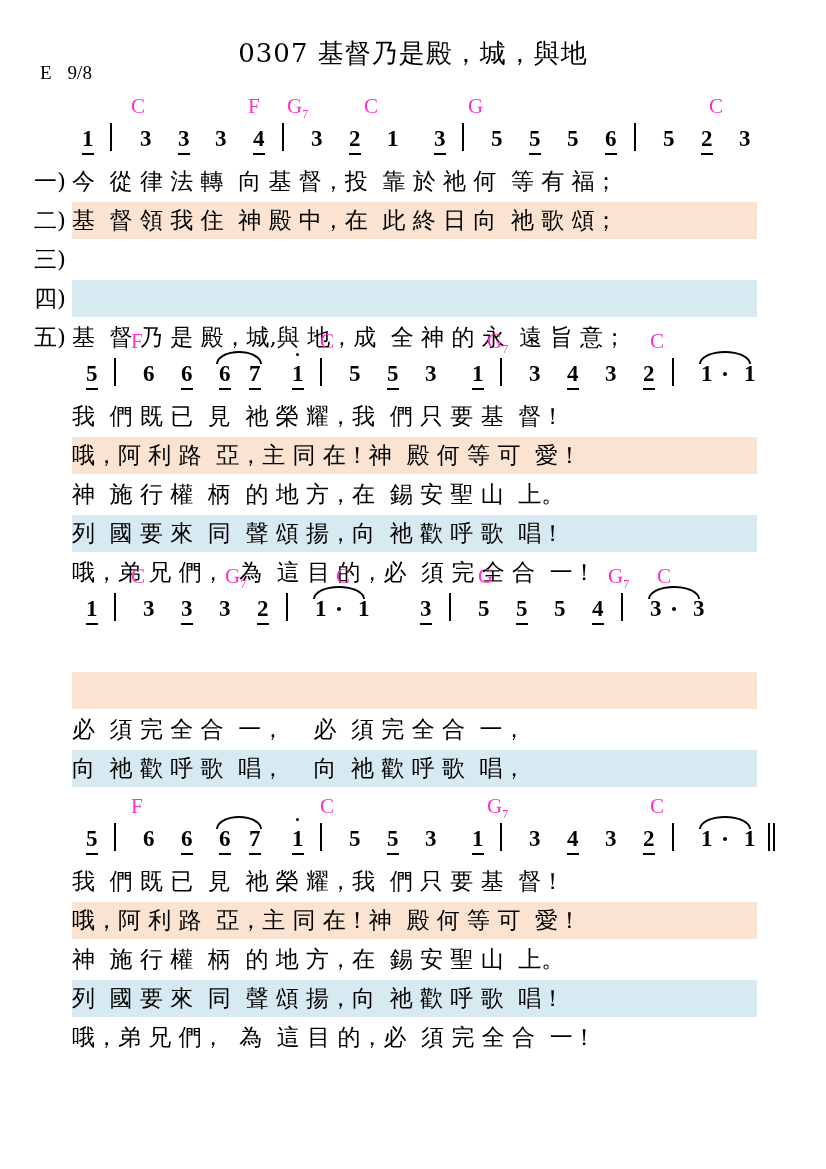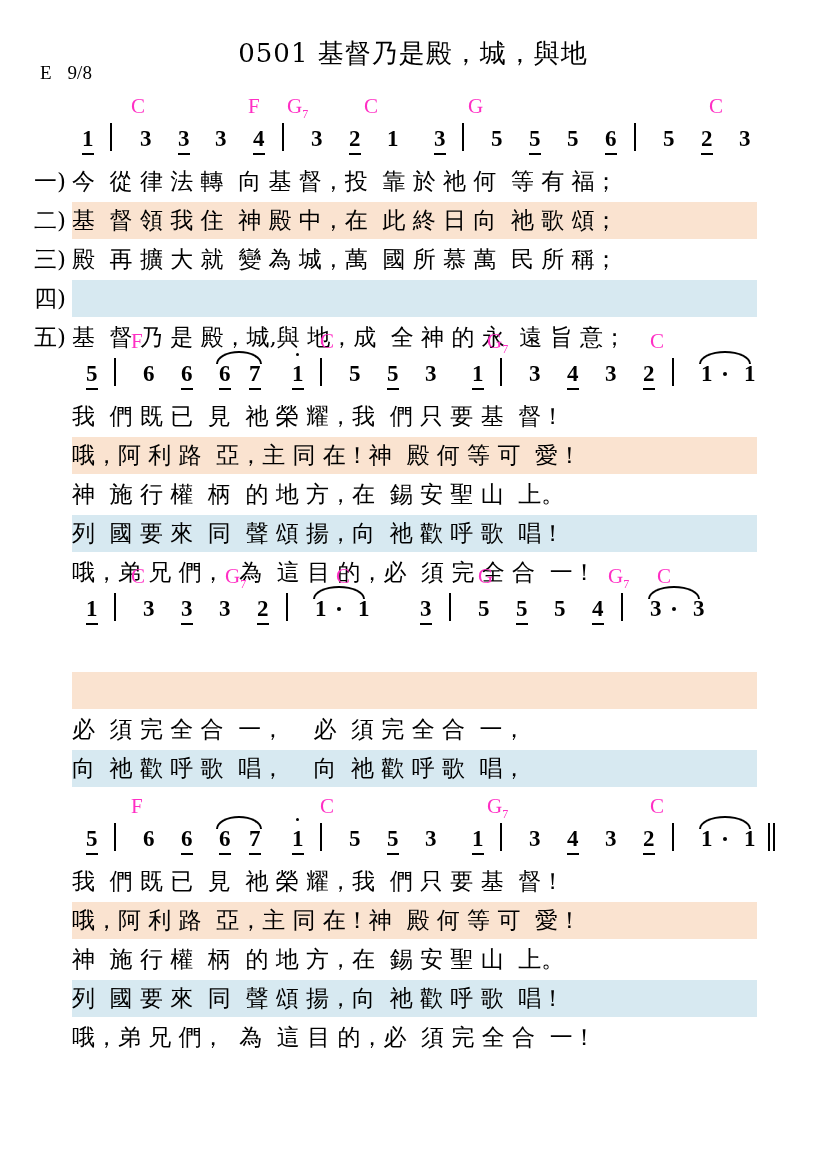--- a/index.html
+++ b/index.html
@@ -93,21 +93,21 @@
     font-size:23px;line-height:32px;
     font-family:"DejaVu Serif",serif;
     white-space:pre;
   }
 </style>
 </head>
 <body>
 
 <div class="page">
 
-  <div class="title">0501  基督乃是殿，城，與地</div>
+  <div class="title">0307  基督乃是殿，城，與地</div>
 
   <div class="keysig">
     <span class="k">E</span><span>9/8</span>
   </div>
 
   <div id="systems-host">
       <div class="system" style="top: 96px;">
         <div class="chordrow">
           <span class="chord" style="left: 131px;">C</span>
           <span class="chord" style="left: 248px;">F</span>
@@ -142,21 +142,20 @@
           <div class="vnum">一)</div>
           <div class="ltext" style="left: 72px; text-align: center;">今  從 律 法 轉  向 基 督，投  靠 於 祂 何  等 有 福；</div>
         </div>
         <div class="lyricrow">
           <div class="hl peach" style="left: 72px; width: 685px;"></div>
           <div class="vnum">二)</div>
           <div class="ltext" style="left: 72px;">基  督 領 我 住  神 殿 中，在  此 終 日 向  祂 歌 頌；</div>
         </div>
         <div class="lyricrow">
           <div class="vnum">三)</div>
-          <div class="ltext" style="left: 72px;">殿  再 擴 大 就  變 為 城，萬  國 所 慕 萬  民 所 稱；</div>
         </div>
         <div class="lyricrow">
           <div class="hl blue" style="left: 72px; width: 685px;"></div>
           <div class="vnum">四)</div>
         </div>
         <div class="lyricrow">
           <div class="vnum">五)</div>
           <div class="ltext" style="left: 72px;">基  督 乃 是 殿，城,與 地，成  全 神 的 永  遠 旨 意；</div>
         </div>
       </div>

